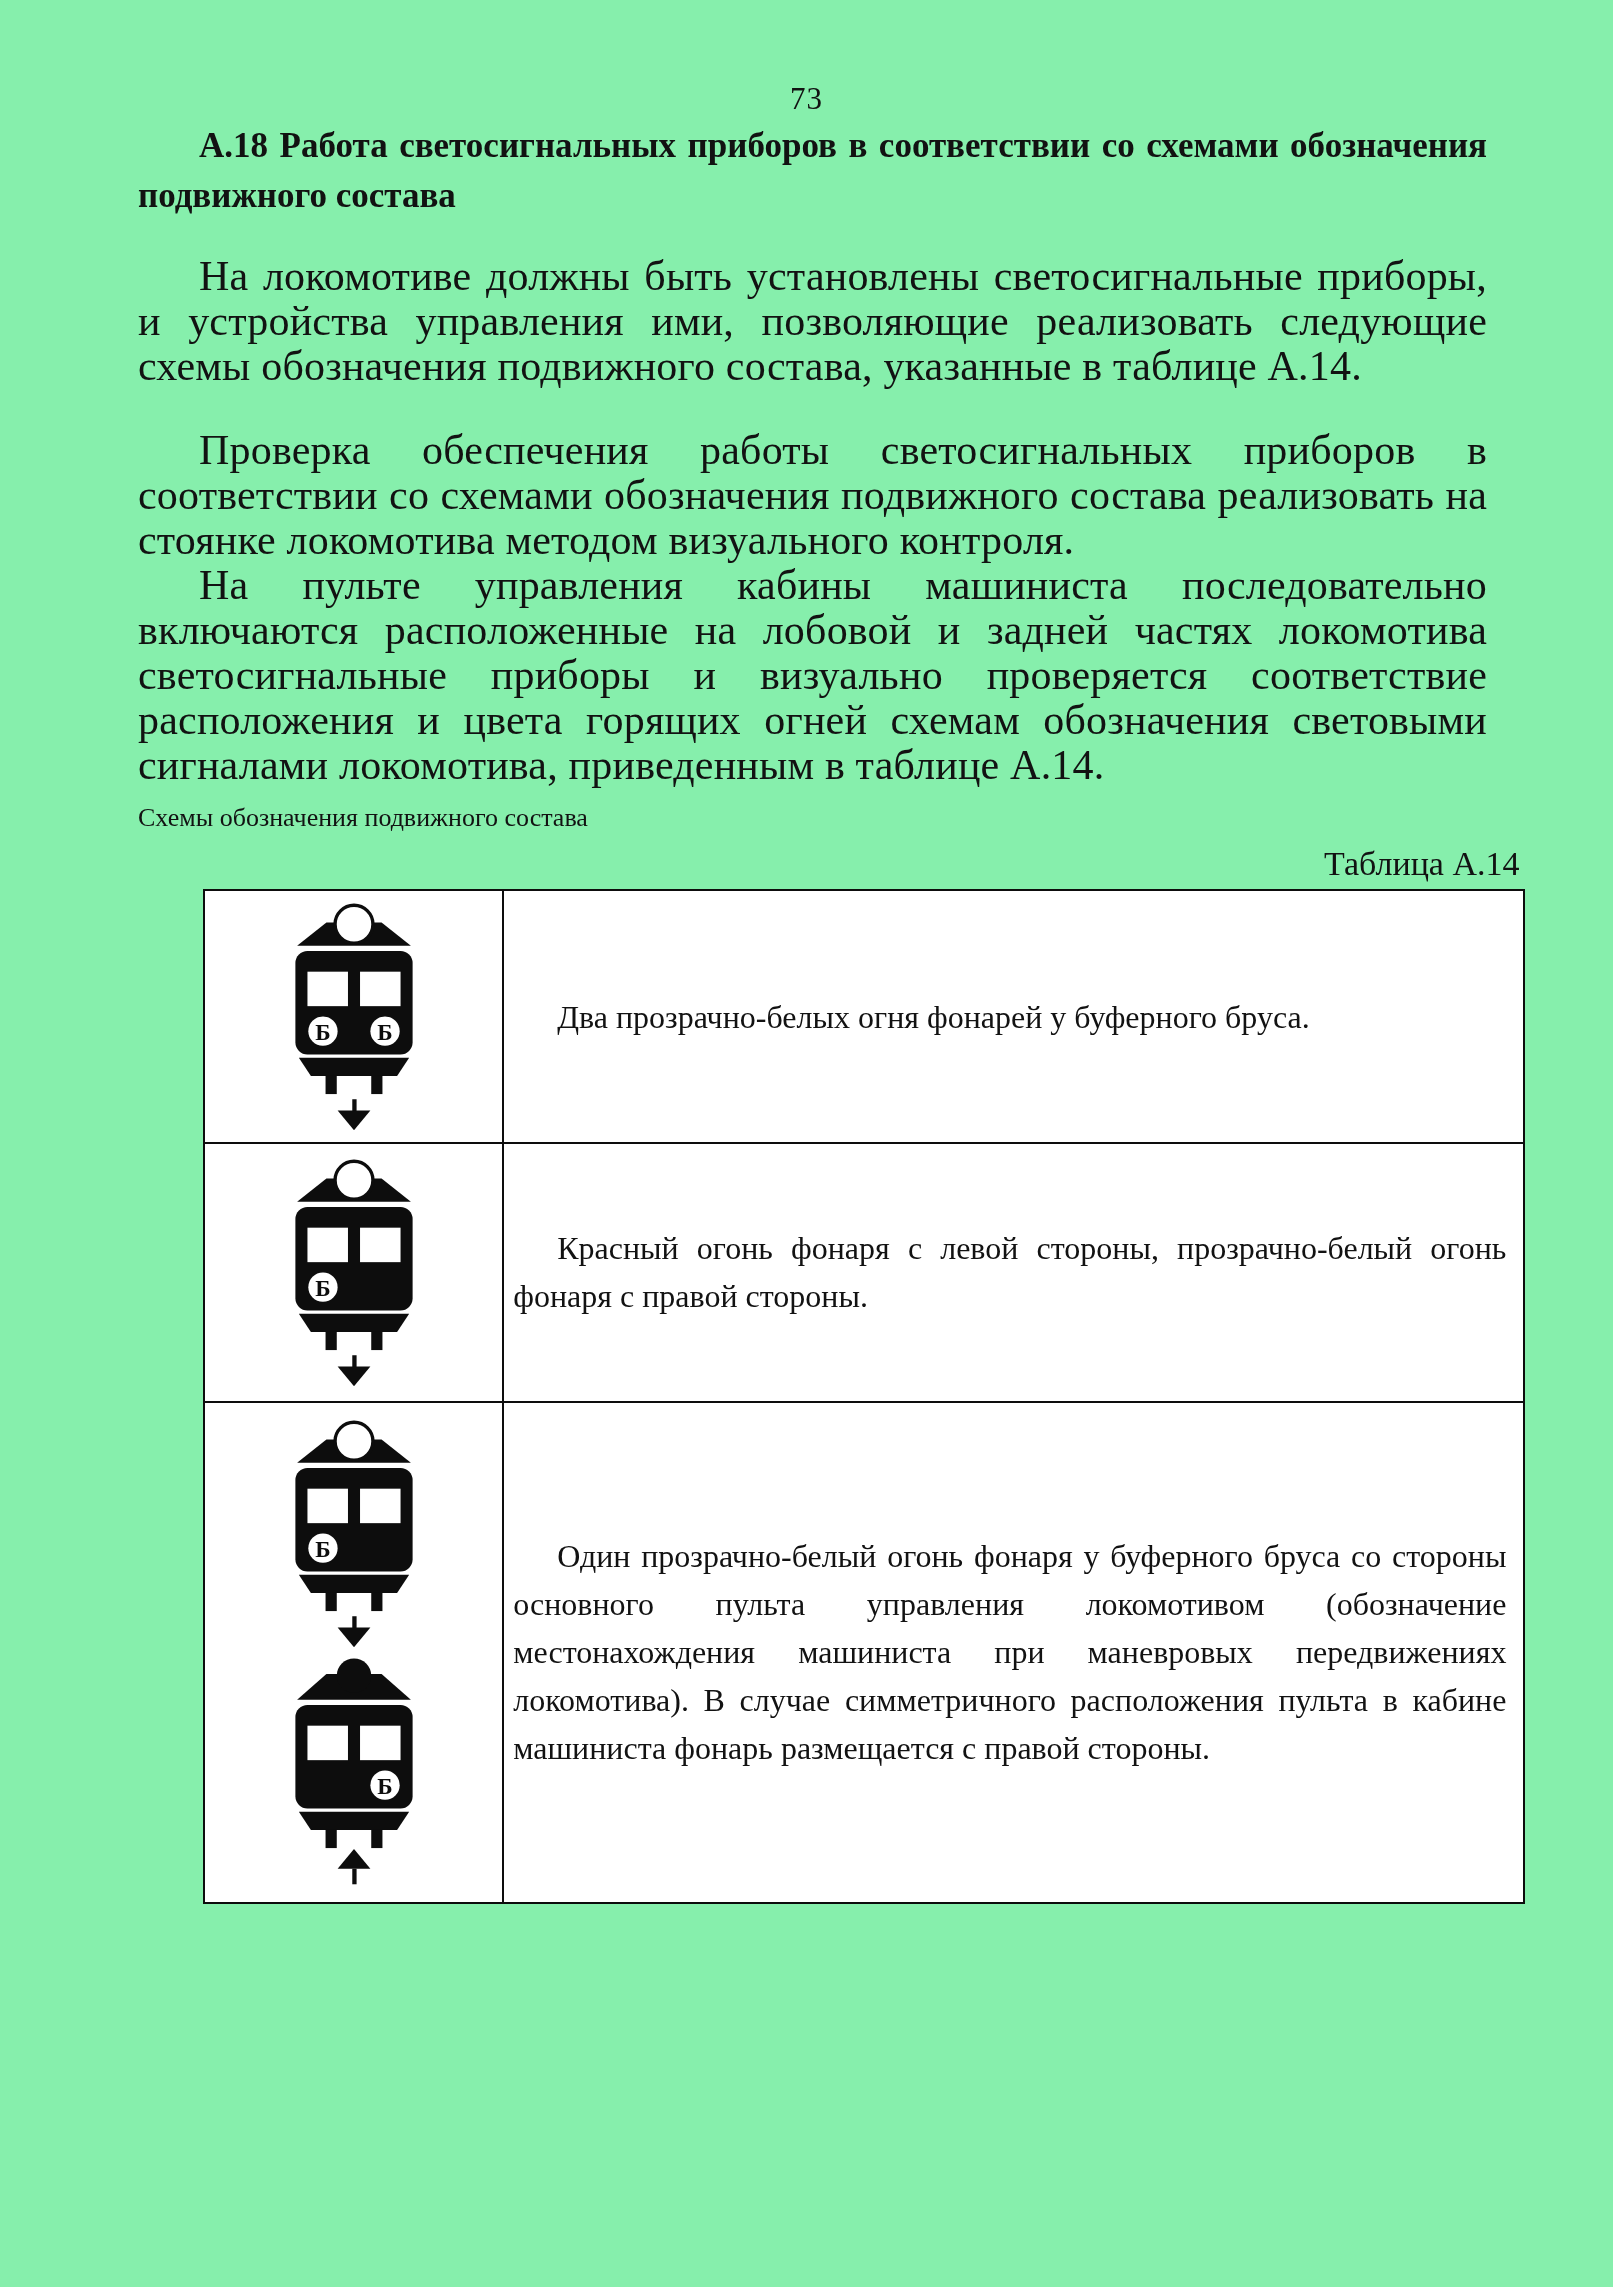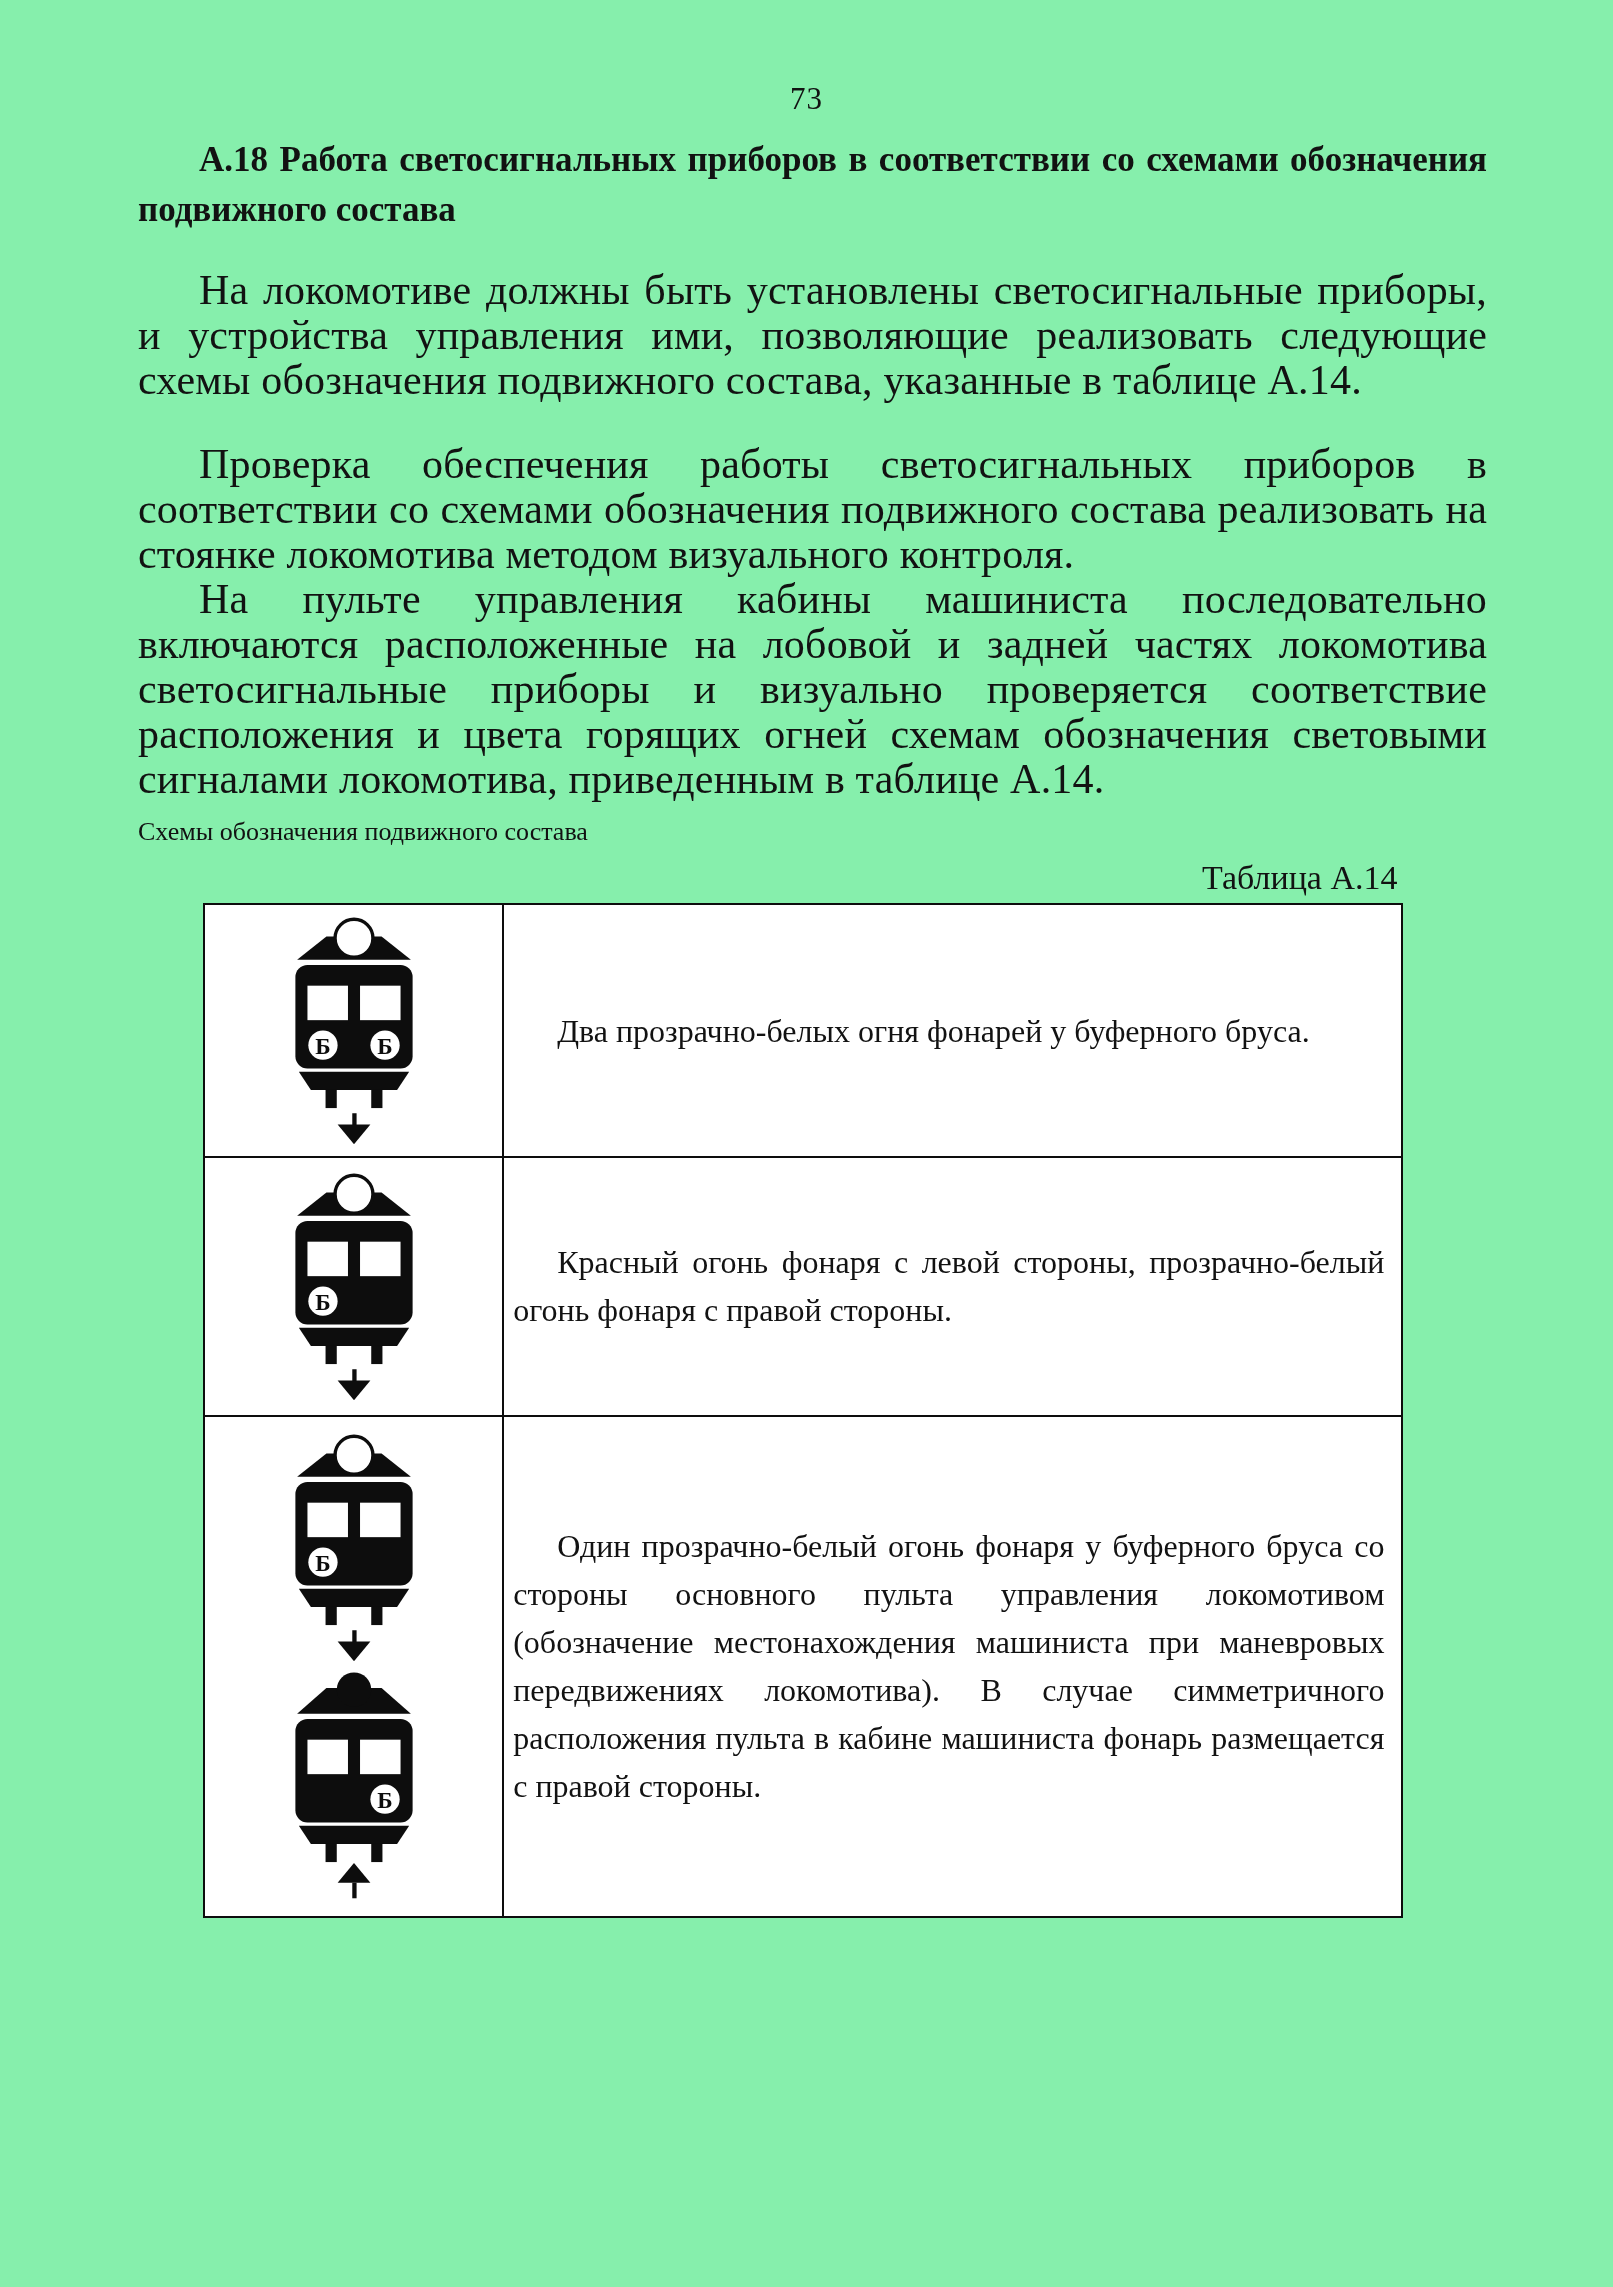--- a/index.html
+++ b/index.html
@@ -10,38 +10,38 @@
     background:#86efac;
     font-family:"Liberation Serif", serif;
     color:#121212;
     overflow:hidden;
   }
   .page-number{
     position:absolute;top:81px;left:0;width:100%;
     text-align:center;font-size:31px;letter-spacing:0.9px;
   }
   .content{
-    position:absolute;top:135px;left:138px;width:1349px;
+    position:absolute;top:121px;left:138px;width:1349px;
   }
   .heading{
     font-size:35px;font-weight:bold;line-height:50px;
     text-align:justify;text-indent:61px;margin:0 0 33px 0;
   }
   .section-block{margin:0 0 39px 0;}
   .sub-title{
     font-size:34px;line-height:45px;text-indent:61px;margin:0;
   }
   .para{
     font-size:42px;line-height:45px;letter-spacing:0.2px;
     text-align:justify;text-indent:61px;margin:0;
   }
   .table-title{
     font-size:26px;line-height:46px;text-align:left;margin:7.4px 0 0 0;
   }
-  .table-block{margin-left:65px;width:1200px;}
+  .table-block{margin-left:65px;width:1322px;}
   .table-caption{
     font-size:34px;line-height:46px;text-align:right;margin:0 5.5px 1.8px 0;
   }
   table.schemes{
     border-collapse:collapse;width:100%;table-layout:fixed;
     background:#ffffff;
   }
   table.schemes td{
     border:2.8px solid #0d0d0d;
   }

